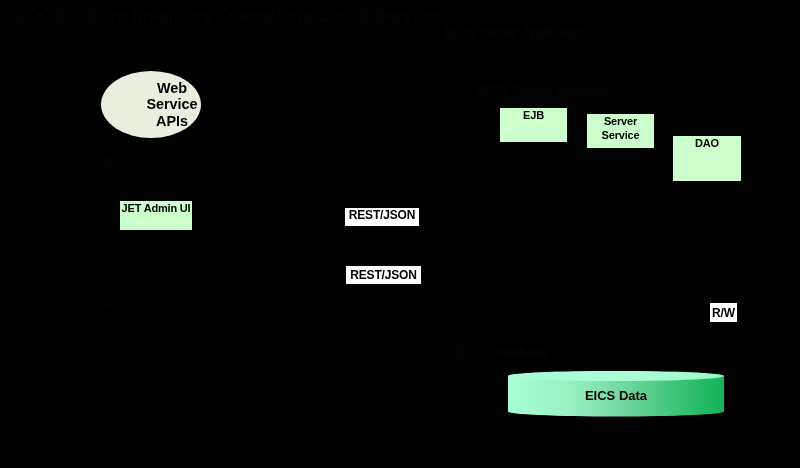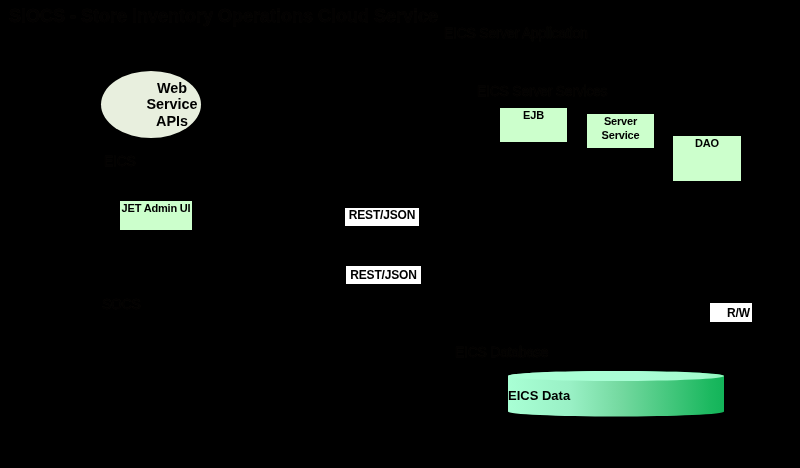--- a/index.html
+++ b/index.html
@@ -23,21 +23,21 @@
   .edgelabel{position:absolute;background:#ffffff;color:#000000;font-weight:bold;
         font-size:12px;white-space:nowrap;text-align:center;
         display:flex;align-items:center;justify-content:center;letter-spacing:-0.18px;}
   .edgelabel > span{position:relative;}
 
   .ellipse{position:absolute;border-radius:50%;background:#e8efde;display:flex;
         align-items:center;justify-content:flex-end;text-align:center;color:#000;
         font-weight:bold;font-size:14.4px;line-height:16.5px;}
 
   #cyl{position:absolute;}
-  #cyl .lbl{position:absolute;left:0;right:0;text-align:left;color:#000;font-weight:bold;font-size:13px;}
+  #cyl .lbl{position:absolute;left:0;right:0;text-align:center;color:#000;font-weight:bold;font-size:13px;}
 </style>
 </head>
 <body>
 
 <div id="stage">
 
   <div class="dark-text title">SIOCS - Store Inventory Operations Cloud Service</div>
 
   <div class="dark-text glabel" style="left:444px;top:25px;">EICS Server Application</div>
   <div class="dark-text glabel" style="left:477px;top:83px;">EICS Server Services</div>
@@ -67,21 +67,21 @@
   </div>
 
   <div class="edgelabel" style="left:345px;top:208px;width:74px;height:18px;">
     <span style="top:-2px;">REST/JSON</span>
   </div>
 
   <div class="edgelabel" style="left:346px;top:266px;width:75px;height:18px;">
     <span style="top:0px;">REST/JSON</span>
   </div>
 
-  <div class="edgelabel" style="left:710px;top:303px;width:27px;height:19px;padding-left:15px;">
+  <div class="edgelabel" style="left:710px;top:303px;width:27px;height:19px;">
     <span style="top:0px;">R/W</span>
   </div>
 
   <div id="cyl" style="left:508px;top:371px;width:216px;height:47px;">
     <svg width="216" height="47" viewBox="0 0 216 47">
       <defs>
         <linearGradient id="cg" x1="0" y1="0" x2="1" y2="0">
           <stop offset="0" stop-color="#a9ffd5"></stop>
           <stop offset="0.29" stop-color="#99f0c5"></stop>
           <stop offset="0.52" stop-color="#74d9a0"></stop>

